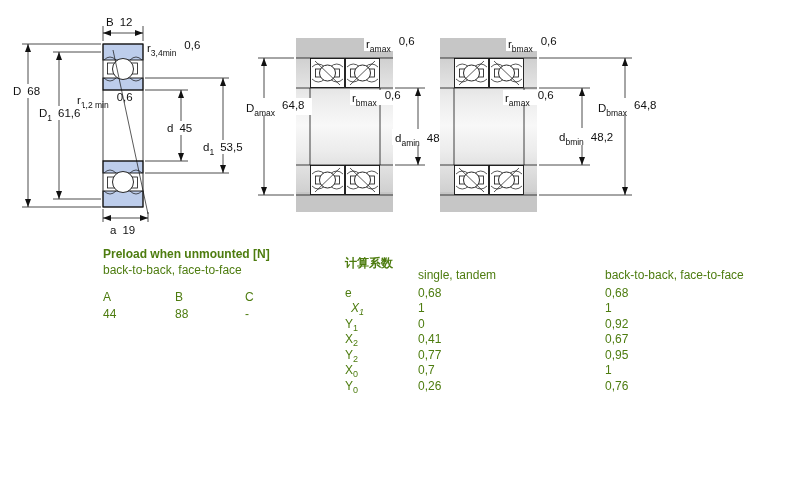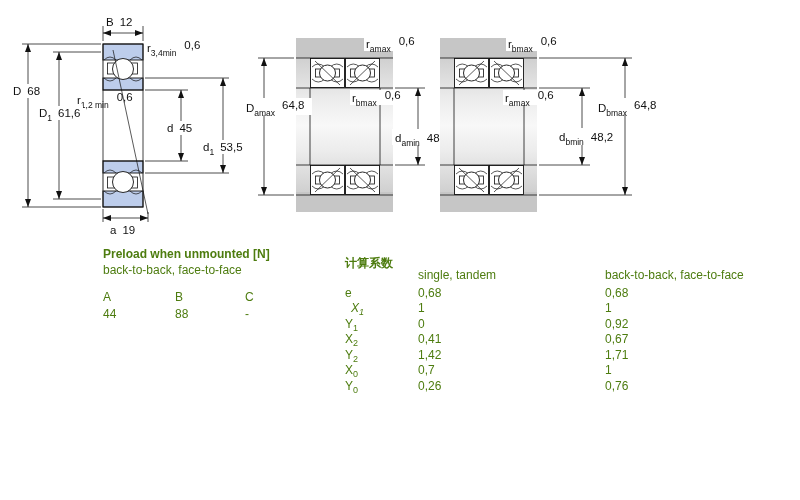--- a/index.html
+++ b/index.html
@@ -220,22 +220,22 @@
       <span class="t" style="left:418px;top:317px;">0</span>
       <span class="t" style="left:605px;top:317px;">0,92</span>
     </div>
     <div>
       <span class="t" style="left:345px;top:332px;"><span>X</span><sub>2</sub></span>
       <span class="t" style="left:418px;top:332px;">0,41</span>
       <span class="t" style="left:605px;top:332px;">0,67</span>
     </div>
     <div>
       <span class="t" style="left:345px;top:348px;"><span>Y</span><sub>2</sub></span>
-      <span class="t" style="left:418px;top:348px;">1,42</span>
-      <span class="t" style="left:605px;top:348px;">1,71</span>
+      <span class="t" style="left:418px;top:348px;">0,77</span>
+      <span class="t" style="left:605px;top:348px;">0,95</span>
     </div>
     <div>
       <span class="t" style="left:345px;top:363px;"><span>X</span><sub>0</sub></span>
       <span class="t" style="left:418px;top:363px;">0,7</span>
       <span class="t" style="left:605px;top:363px;">1</span>
     </div>
     <div>
       <span class="t" style="left:345px;top:379px;"><span>Y</span><sub>0</sub></span>
       <span class="t" style="left:418px;top:379px;">0,26</span>
       <span class="t" style="left:605px;top:379px;">0,76</span>

